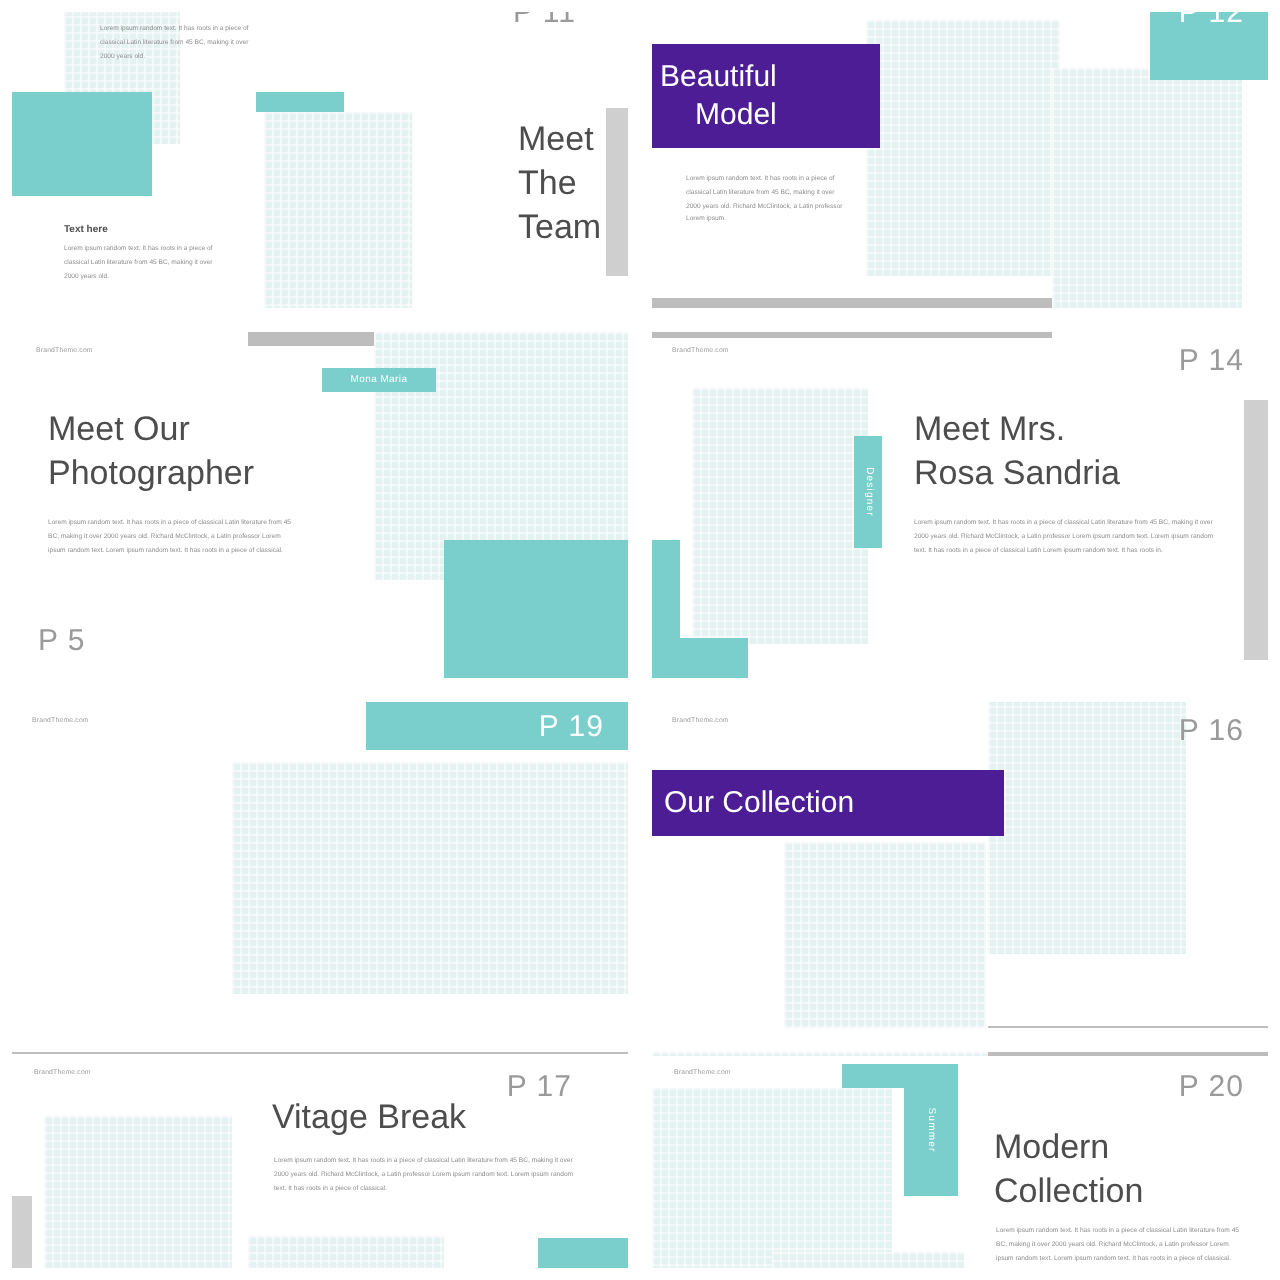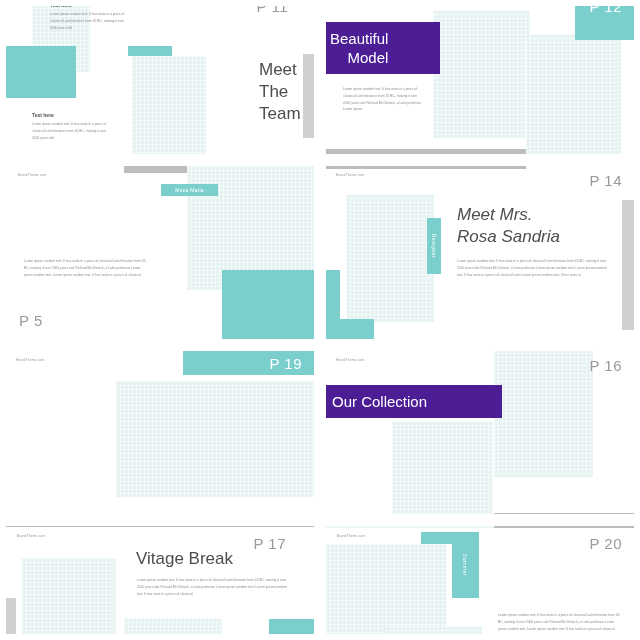--- a/index.html
+++ b/index.html
@@ -139,39 +139,41 @@
 
   <div class="slide">
     <div class="canvas">
       <div class="blk grey" style="left:118px;top:-6px;width:64px;height:13px;"></div>
       <div class="blk grey" style="left:294px;top:-6px;width:26px;height:13px;"></div>
       <div class="blk photo" style="left:181px;top:0px;width:131px;height:124px;"></div>
       <div class="blk teal" style="left:216px;top:104px;width:104px;height:74px;"></div>
       <div class="badge" style="left:155px;top:18px;width:57px;height:12px;">Mona Maria</div>
 
       <div class="brand" style="left:12px;top:7px;">BrandTheme.com</div>
+      <div class="headline" style="left:18px;top:38px;">Meet Our
+Photographer</div>
       <div class="body" style="left:18px;top:92px;width:124px;">Lorem ipsum random text. It has roots in a piece of classical Latin literature from 45 BC, making it over 2000 years old. Richard McClintock, a Latin professor Lorem ipsum random text. Lorem ipsum random text. It has roots in a piece of classical.</div>
       <div class="pnum" style="left:13px;bottom:10px;">P 5</div>
     </div>
   </div>
 
   <div class="slide">
     <div class="canvas">
       <div class="blk grey" style="left:-8px;top:-6px;width:208px;height:9px;"></div>
       <div class="blk photo" style="left:20px;top:28px;width:88px;height:128px;"></div>
       <div class="blk teal" style="left:-8px;top:104px;width:22px;height:70px;"></div>
       <div class="blk teal" style="left:-8px;top:153px;width:56px;height:24px;"></div>
       <div class="blk greyl" style="left:296px;top:34px;width:20px;height:130px;"></div>
 
       <div class="vtab" style="left:101px;top:52px;width:14px;height:56px;">
         <span>Designer</span>
       </div>
 
       <div class="brand" style="left:10px;top:7px;">BrandTheme.com</div>
-      <div class="headline" style="left:131px;top:38px;font-style:italic;">Meet Mrs.
+      <div class="headline" style="left:131px;top:38px;">Meet Mrs.
 Rosa Sandria</div>
       <div class="body" style="left:131px;top:92px;width:153px;">Lorem ipsum random text. It has roots in a piece of classical Latin literature from 45 BC, making it over 2000 years old. Richard McClintock, a Latin professor Lorem ipsum random text. Lorem ipsum random text. It has roots in a piece of classical Latin Lorem ipsum random text. It has roots in.</div>
       <div class="pnum" style="right:12px;top:6px;">P 14</div>
     </div>
   </div>
 
   <div class="slide">
     <div class="canvas">
       <div class="blk photo" style="left:110px;top:30px;width:206px;height:116px;"></div>
       <div class="blk teal" style="left:177px;top:-6px;width:139px;height:30px;"></div>
@@ -214,18 +216,20 @@
       <div class="blk photo" style="left:-8px;top:-12px;width:176px;height:14px;"></div>
       <div class="blk grey" style="left:168px;top:-12px;width:148px;height:14px;"></div>
       <div class="blk photo" style="left:-8px;top:18px;width:128px;height:94px;"></div>
       <div class="blk photo" style="left:60px;top:100px;width:96px;height:30px;"></div>
       <div class="blk teal" style="left:95px;top:6px;width:58px;height:12px;"></div>
       <div class="vtab" style="left:126px;top:6px;width:27px;height:66px;">
         <span>Summer</span>
       </div>
 
       <div class="brand" style="left:11px;top:8px;">BrandTheme.com</div>
+      <div class="headline" style="left:171px;top:37px;">Modern
+Collection</div>
       <div class="body" style="left:172px;top:86px;width:122px;">Lorem ipsum random text. It has roots in a piece of classical Latin literature from 45 BC, making it over 2000 years old. Richard McClintock, a Latin professor Lorem ipsum random text. Lorem ipsum random text. It has roots in a piece of classical.</div>
       <div class="pnum" style="right:12px;top:9px;">P 20</div>
     </div>
   </div>
 
 </div>
 
 </body></html>

